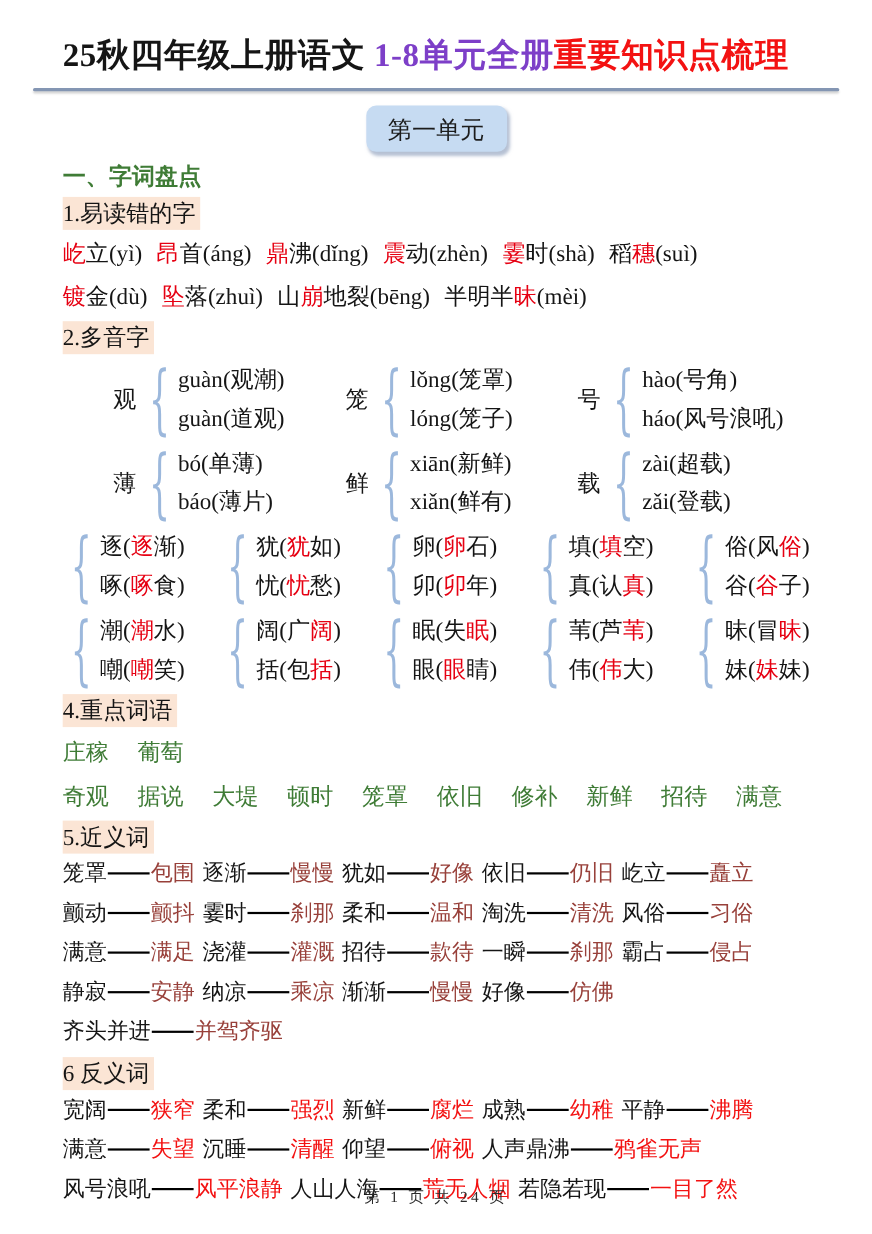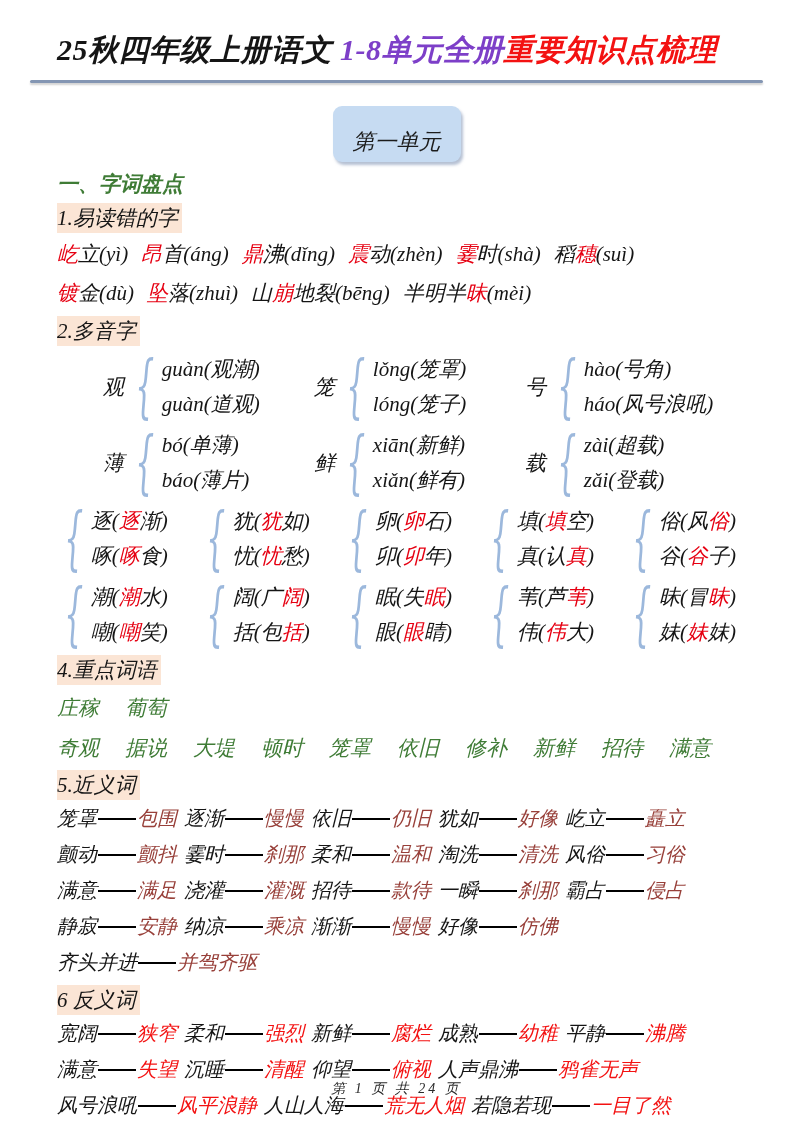--- a/index.html
+++ b/index.html
@@ -1,26 +1,26 @@
 <!DOCTYPE html>
 <html style="--red: #e60012; --bred: #f31212; --maroon: #98403a; --green: #3f7c36; --purple: #7d3fc8; --peach: #fbe5d5; --badge: #c6dbf2; --brace: #9cb8dc; --rule: #8496b3;"><head>
 <meta charset="utf-8">
 <style>
   html,body{margin:0;padding:0;background:#9a9a9a;}
   .page{position:relative;width:793px;height:1122px;margin:0 auto;background:#ffffff;
         box-sizing:border-box;padding:30px 57px 0 57px;overflow:hidden;
-        font-family:"Liberation Serif","DejaVu Serif",serif;color:#151515;font-style:italic;}
+        font-family:"Liberation Serif","DejaVu Serif",serif;color:#151515;}
   .title{font-size:30px;font-weight:bold;letter-spacing:.5px;white-space:nowrap;}
   .title .purple{color:var(--purple);}
   .title .tred{color:var(--bred);}
   .rule{height:3px;background:var(--rule);margin:9px -27px 0 -27px;border-radius:2px;
         box-shadow:0 2px 2px rgba(0,0,0,.18);}
   .badge-row{text-align:center;margin-top:13px;}
-  .badge{display:inline-block;background:var(--badge);border-radius:9px;padding:21px 20px 5px;
-         font-size:22px;color:#1c1c1c;box-shadow:2px 3px 3px rgba(120,140,175,.55);margin-top:10px;}
+  .badge{display:inline-block;background:var(--badge);border-radius:9px;padding:7px 20px 5px;
+         font-size:22px;color:#1c1c1c;box-shadow:2px 3px 3px rgba(120,140,175,.55);}
   .sec-heading{color:var(--green);font-weight:bold;font-size:21px;margin-top:8px;}
   .subhead{display:inline-block;background:var(--peach);font-size:21px;margin-top:5px;
            padding:1px 4px 1px 0;}
   .block{font-size:21px;}
   .wrow{display:flex;gap:13px;margin-top:4px;line-height:35px;white-space:nowrap;}
   .red{color:var(--red);}
   .maroon{color:var(--maroon);}
   .bred{color:var(--bred);}
   .drow{display:flex;padding-left:46px;margin-top:6px;}
   .dgroup{flex:1 1 0;display:flex;align-items:center;white-space:nowrap;}
@@ -235,22 +235,22 @@
         </div>
       </div>
   </div>
 
   <div>
     <div class="subhead">5.近义词</div>
     <div class="block">
         <div class="prow">
           <span class="pair"><span>笼罩</span><span class="dash"></span><span class="maroon">包围</span></span>
           <span class="pair"><span>逐渐</span><span class="dash"></span><span class="maroon">慢慢</span></span>
+          <span class="pair"><span>犹如</span><span class="dash"></span><span class="maroon">好像</span></span>
           <span class="pair"><span>依旧</span><span class="dash"></span><span class="maroon">仍旧</span></span>
-          <span class="pair"><span>犹如</span><span class="dash"></span><span class="maroon">好像</span></span>
           <span class="pair"><span>屹立</span><span class="dash"></span><span class="maroon">矗立</span></span>
         </div>
         <div class="prow">
           <span class="pair"><span>颤动</span><span class="dash"></span><span class="maroon">颤抖</span></span>
           <span class="pair"><span>霎时</span><span class="dash"></span><span class="maroon">刹那</span></span>
           <span class="pair"><span>柔和</span><span class="dash"></span><span class="maroon">温和</span></span>
           <span class="pair"><span>淘洗</span><span class="dash"></span><span class="maroon">清洗</span></span>
           <span class="pair"><span>风俗</span><span class="dash"></span><span class="maroon">习俗</span></span>
         </div>
         <div class="prow">

